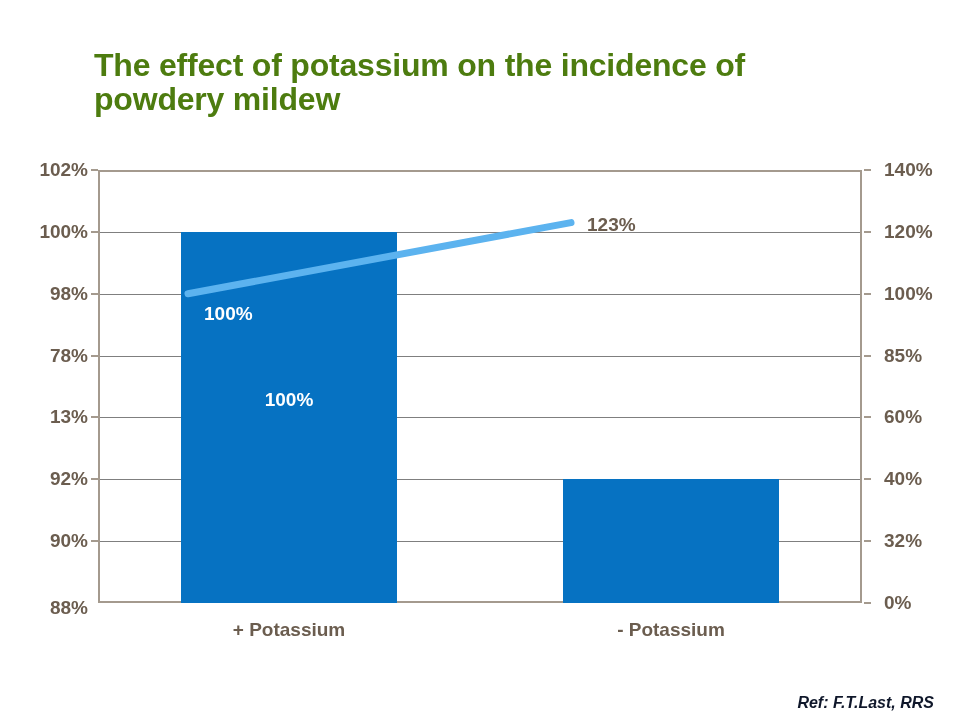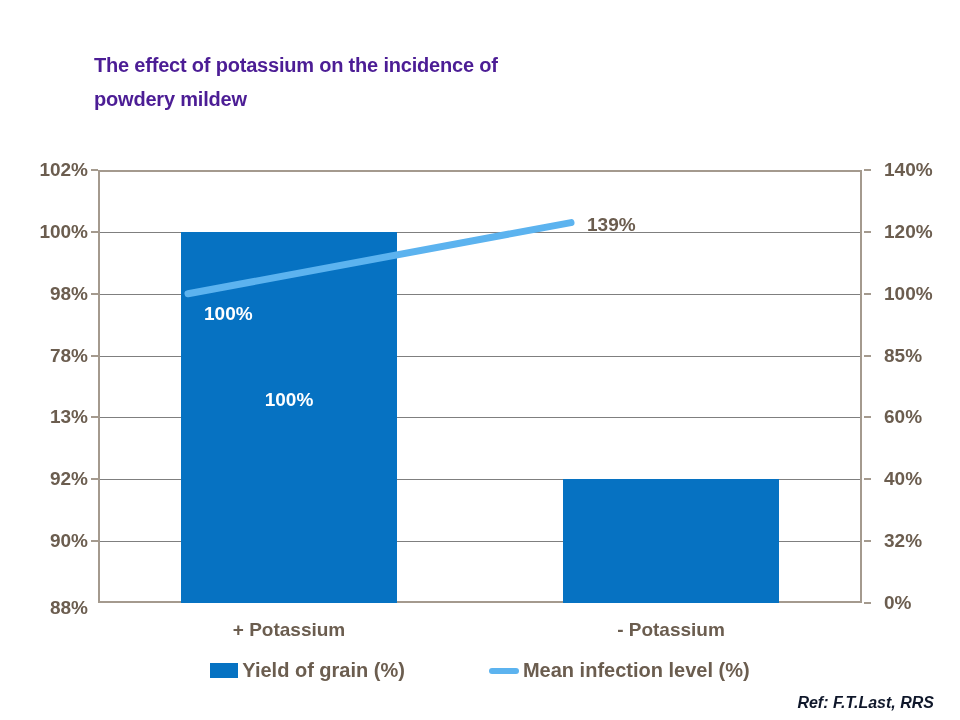--- a/index.html
+++ b/index.html
@@ -13,24 +13,24 @@
     position: relative;
     width: 960px; height: 720px;
     background: #ffffff;
   }
 
   
   #chart-title {
     position: absolute;
     left: 94px; top: 48px;
     width: 720px;
-    font-size: 20px;
+    font-size: 32px;
     font-weight: bold;
     line-height: 34px;
-    color: #4c1d95;
+    color: #4d7c0f;
     letter-spacing: -0.2px;
     white-space: pre-line;
   }
 
   
   #plot-area {
     position: absolute;
     left: 98px; top: 170px;
     width: 764px; height: 433px;
     box-sizing: border-box;
@@ -214,29 +214,19 @@
   <div id="cat-axis">
       <div class="cat-label" style="left: 98px; width: 382px; top: 619px;">+ Potassium</div>
       <div class="cat-label" style="left: 480px; width: 382px; top: 619px;">- Potassium</div>
     </div>
 
   <svg id="line-svg">
     <polyline id="line-path" fill="none" stroke-width="7" stroke-linecap="round" stroke-linejoin="round" points="188,293.7142857142857 571,222.57857142857142" stroke="#5CB3EF"></polyline>
   </svg>
   <div id="line-labels">
       <div class="line-label" id="line-label-0" style="left: 204px; top: 302.714px;">100%</div>
-      <div class="line-label" id="line-label-1" style="left: 587px; top: 213.579px;">139%</div>
-    </div>
-
-  <div id="legend">
-      <div class="legend-item">
-        <span class="legend-swatch-bar" style="background: rgb(6, 114, 194);"></span>
-        <span class="legend-text">Yield of grain (%)</span>
-      </div>
-      <div class="legend-item">
-        <span class="legend-swatch-line" style="background: rgb(92, 179, 239);"></span>
-        <span class="legend-text">Mean infection level (%)</span>
-      </div>
-    </div>
+      <div class="line-label" id="line-label-1" style="left: 587px; top: 213.579px;">123%</div>
+    </div>
+
 
   <div id="footer-ref">Ref: F.T.Last, RRS</div>
 
 </div>
 
 </body></html>

